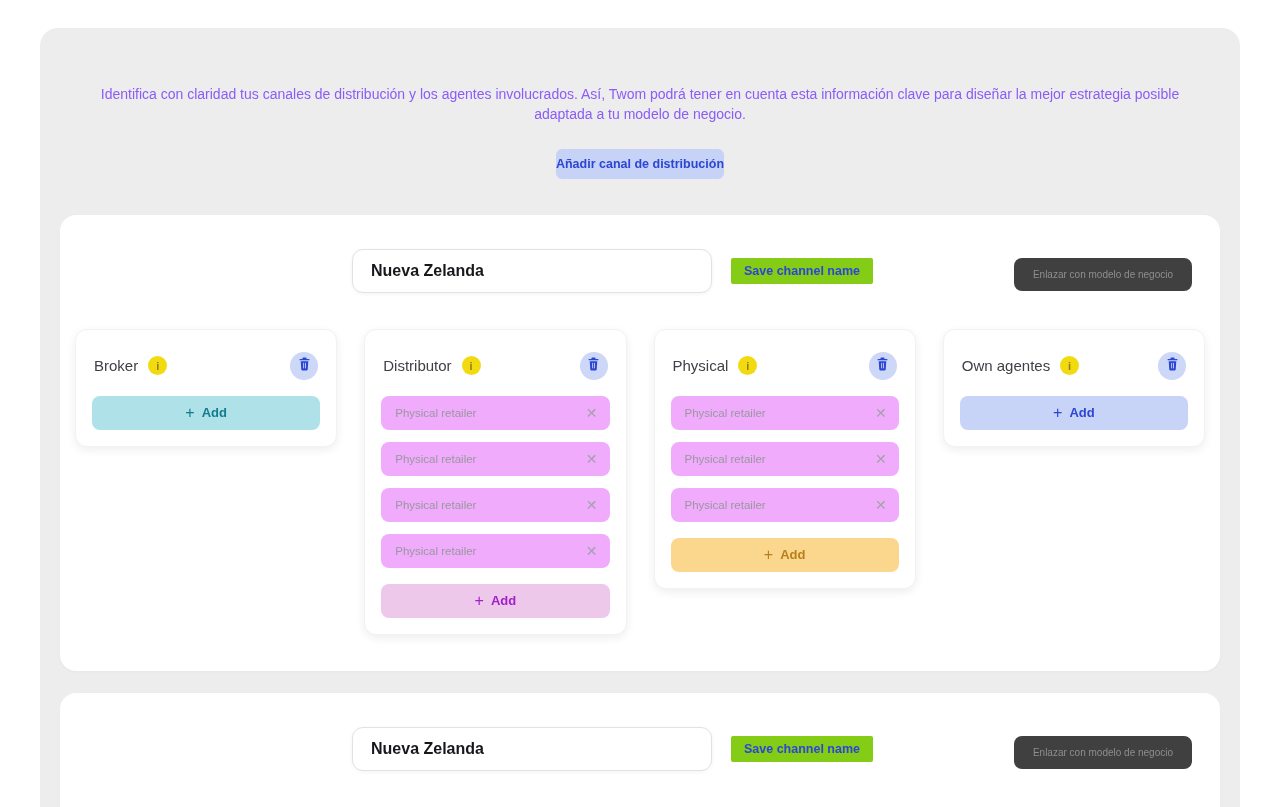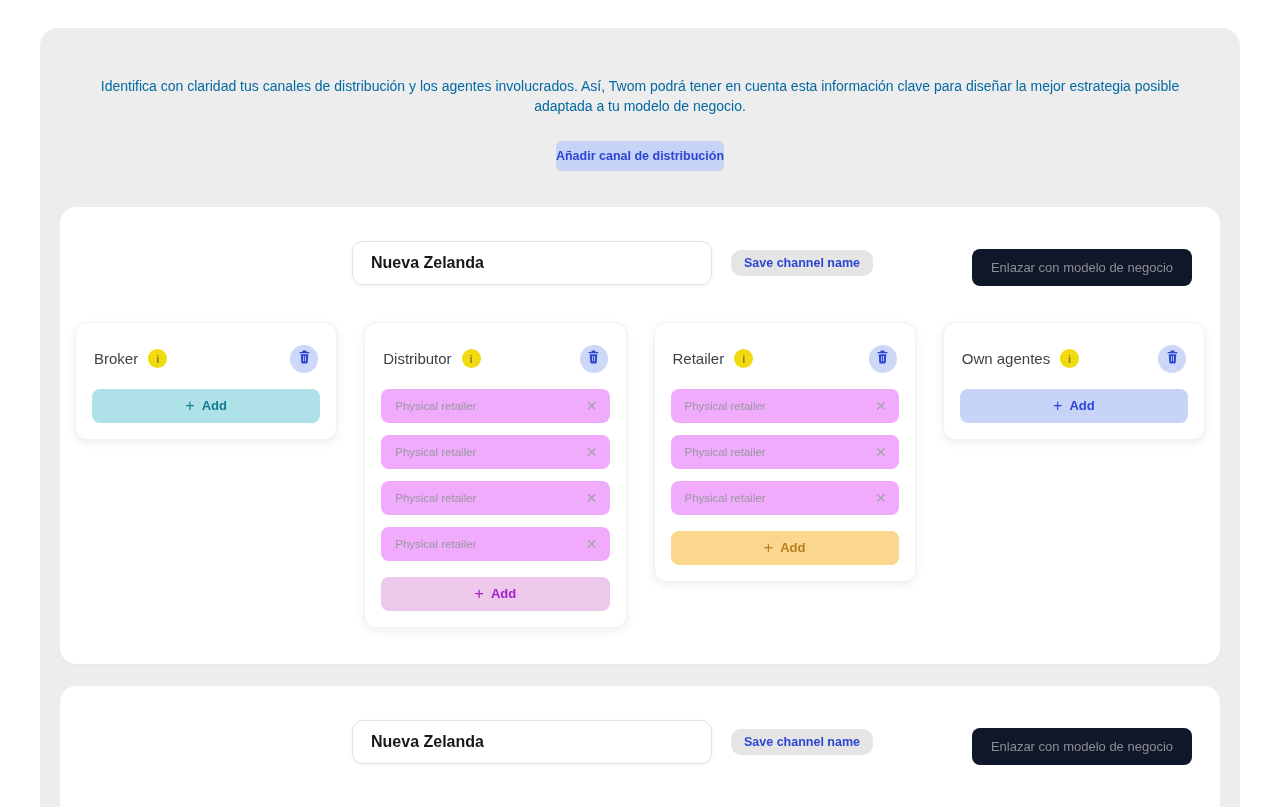--- a/index.html
+++ b/index.html
@@ -16,23 +16,23 @@
     padding: 38px 0 60px;
     height: 1300px;
   }
   .page-title {
     margin: 0; text-align: center;
     font-family: "DejaVu Sans", sans-serif;
     font-size: 26px; font-weight: 800; color: #1b1b1f;
     letter-spacing: -0.3px;
   }
   .page-subtitle {
-    margin: 10px auto 0; width: 1080px;
+    margin: 18px auto 0; width: 1080px;
     text-align: center; font-size: 14px; line-height: 1.45;
-    color: #0369a1;
+    color: #8b5cf6;
   }
   .add-channel-wrap { text-align: center; margin-top: 24px; }
   .btn { border: none; cursor: pointer; font-family: inherit; }
   .btn-add-channel {
     background: #c7d2f7; color: #2c46d4;
     font-size: 12.5px; font-weight: 700;
     padding: 8px 0; border-radius: 6px;
   }
   .channel-card {
     width: 1160px; margin: 36px auto 0;
@@ -45,28 +45,28 @@
   .channel-name-input {
     width: 360px; height: 44px;
     border: 1px solid #e2e2e6; border-radius: 11px;
     padding: 0 18px; font-size: 16px; font-weight: 600; color: #17171c;
     font-family: inherit;
     box-shadow: 0 1px 4px rgba(0,0,0,.05);
     outline: none;
   }
   .btn-save {
     margin-left: 19px;
-    background: #e5e5e5; color: #2c46d4;
+    background: #84cc16; color: #2c46d4;
     font-size: 12.5px; font-weight: 700;
-    padding: 6px 13px; border-radius: 10px;
+    padding: 6px 13px; border-radius: 2px;
   }
   .btn-link {
     margin-left: auto;
-    background: #0f172a; color: #8e8e93;
-    font-size: 13px; padding: 11px 19px; border-radius: 8px; margin-top: 8px;
+    background: #404040; color: #8e8e93;
+    font-size: 10px; padding: 11px 19px; border-radius: 8px; margin-top: 8px;
   }
   .columns { display: flex; align-items: flex-start; gap: 27px; margin: 36px -13px 0; }
   .col {
     flex: 1; background: #fff; border-radius: 12px;
     border: 1px solid #f2f2f4;
     box-shadow: 0 3px 10px rgba(0,0,0,.07);
     padding: 16px;
   }
   .col-head { display: flex; align-items: center; margin: 6px 2px 16px; height: 28px; }
   .col-label { font-size: 15px; font-weight: 500; color: #3f3f46; }
@@ -186,21 +186,21 @@
           </button>
         </div>
         <button class="btn add-btn add-pink add-gap">
           <span class="plus">+</span>
           <span>Add</span>
         </button>
       </div>
 
       <div class="col">
         <div class="col-head">
-          <span class="col-label">Retailer</span>
+          <span class="col-label">Physical</span>
           <i class="info-icon">i</i>
           <button class="btn trash-btn">
             <span>
               <svg width="13" height="14" viewBox="0 0 24 26">
                   <path fill="#2c46d4" d="M9 1h6l1.2 2.6H21v2.6H3V3.6h4.8Zm-4 7h14l-1 15.4c0 .9-.7 1.6-1.6 1.6H7.6c-.9 0-1.6-.7-1.6-1.6Z"></path>
                   <rect x="9.6" y="11" width="1.6" height="10" fill="#cdd7f7"></rect>
                   <rect x="13" y="11" width="1.6" height="10" fill="#cdd7f7"></rect>
                 </svg>
             </span>
           </button>

